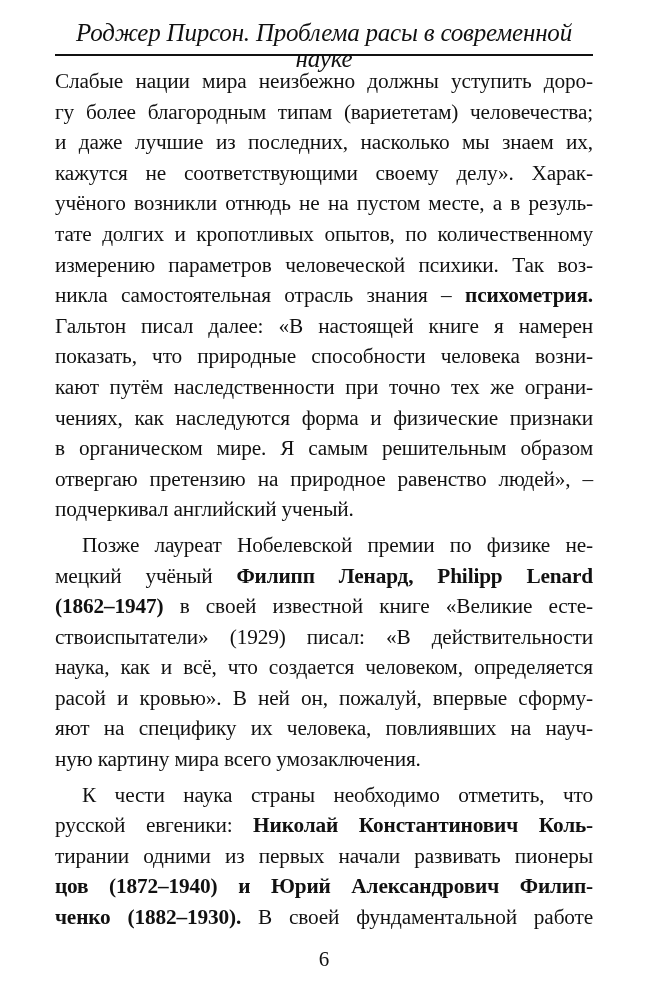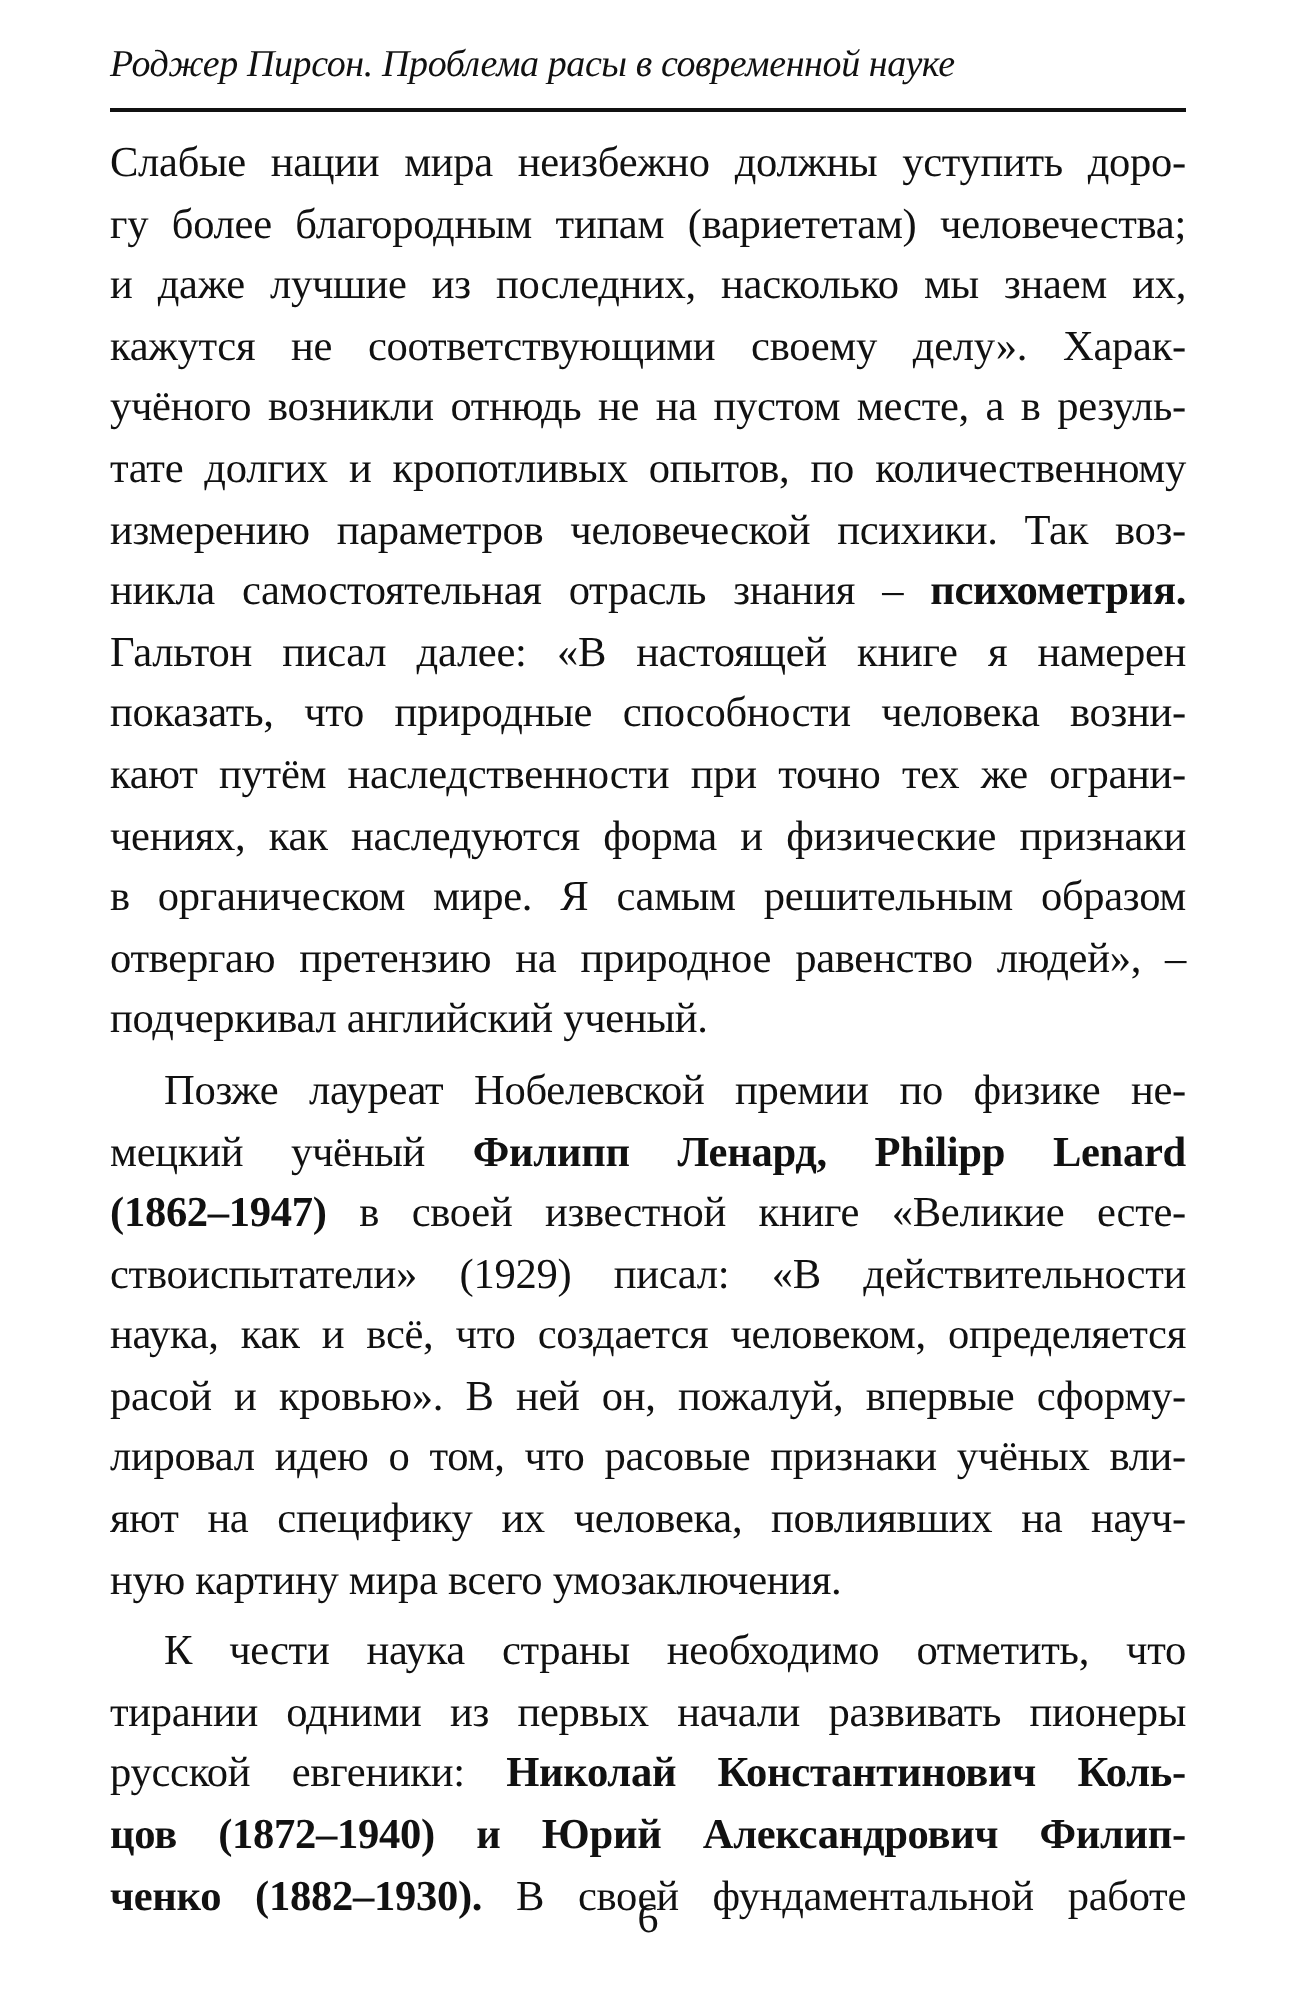--- a/index.html
+++ b/index.html
@@ -13,22 +13,23 @@
       position: relative;
       overflow: hidden;
       color: #111111;
       font-family: "Liberation Serif", "DejaVu Serif", serif;
     }
     .running-header {
       position: absolute;
       left: 55px;
       top: 20px;
       width: 538px;
+      text-align: center;
       font-style: italic;
-      font-size: 19px;
+      font-size: 25px;
       line-height: 26px;
       letter-spacing: -0.2px;
     }
     .header-rule {
       position: absolute;
       left: 55px;
       top: 54px;
       width: 538px;
       height: 0;
       border-top: 2px solid #111111;
@@ -97,27 +98,26 @@
       <span class="line last"><span>подчеркивал английский ученый.</span></span>
     </div>
     <div class="para-gap"></div>
     <div>
       <span class="line first-indent"><span>Позже лауреат Нобелевской премии по физике не-</span></span>
       <span class="line"><span>мецкий учёный </span><b>Филипп Ленард, Philipp Lenard</b></span>
       <span class="line"><b>(1862–1947)</b><span> в своей известной книге «Великие есте-</span></span>
       <span class="line"><span>ствоиспытатели» (1929) писал: «В действительности</span></span>
       <span class="line"><span>наука, как и всё, что создается человеком, определяется</span></span>
       <span class="line"><span>расой и кровью». В ней он, пожалуй, впервые сформу-</span></span>
-      <span class="line"><span>лировал идею о том, что расовые признаки учёных вли-</span></span>
       <span class="line"><span>яют на специфику их человека, повлиявших на науч-</span></span>
       <span class="line last"><span>ную картину мира всего умозаключения.</span></span>
     </div>
     <div class="para-gap"></div>
     <div>
       <span class="line first-indent"><span>К чести наука страны необходимо отметить, что</span></span>
+      <span class="line"><span>русской евгеники: </span><b>Николай Константинович Коль-</b></span>
       <span class="line"><span>тирании одними из первых начали развивать пионеры</span></span>
-      <span class="line"><span>русской евгеники: </span><b>Николай Константинович Коль-</b></span>
       <span class="line"><b>цов (1872–1940) и Юрий Александрович Филип-</b></span>
       <span class="line"><b>ченко (1882–1930).</b><span> В своей фундаментальной работе</span></span>
     </div>
   </div>
 
 <div class="page-number">6</div>
 
 </body></html>

